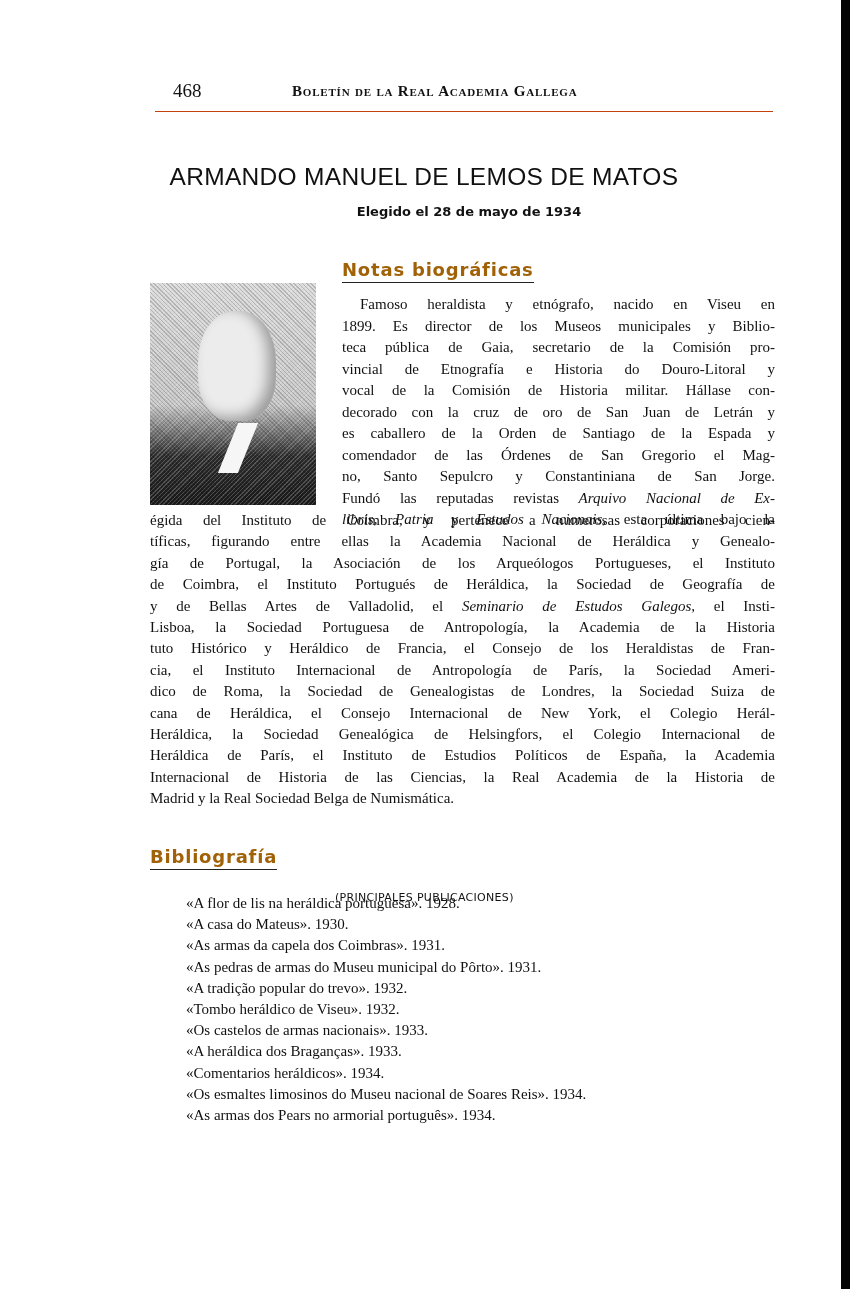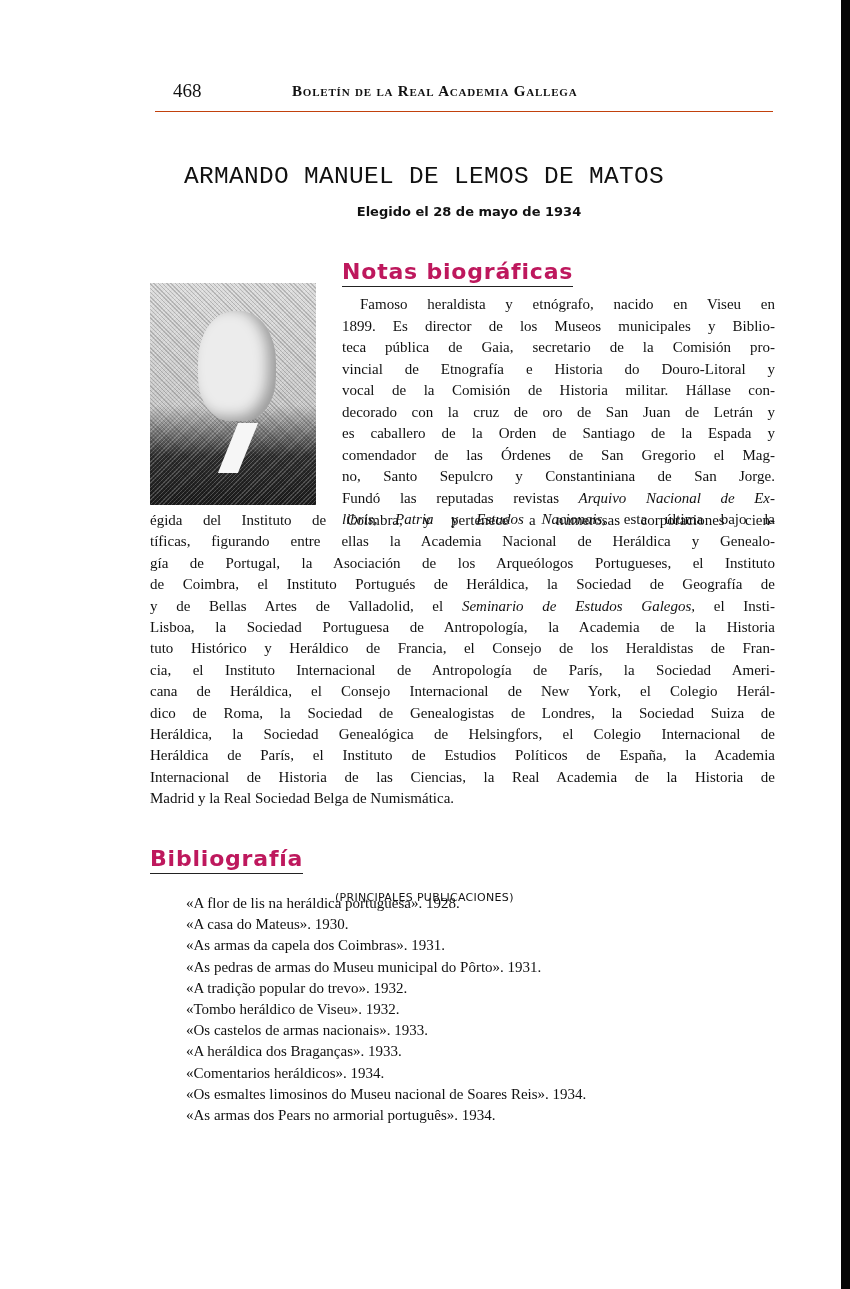--- a/index.html
+++ b/index.html
@@ -18,31 +18,31 @@
   }
   .page-number {
     position: absolute; left: 18px; top: 0; font-size: 19px;
   }
   .journal-title {
     position: absolute; left: 137px; top: 3px; font-size: 15px; font-weight: bold;
     font-variant: small-caps; letter-spacing: 0.8px;
   }
   .title {
     position: absolute; left: 0; width: 800px; top: 163px; text-align: center;
-    font-family: Liberation Mono, monospace; font-size: 24.5px;
+    font-family: Liberation Sans, sans-serif; font-size: 24.5px;
     letter-spacing: 0.3px; padding-left: 48px; box-sizing: border-box;
   }
   .subtitle {
     position: absolute; left: 0; width: 850px; top: 204px; text-align: center;
     font-family: "DejaVu Sans", "Liberation Sans", sans-serif; font-size: 13px;
     font-weight: bold; padding-left: 88px; box-sizing: border-box;
   }
   .section-head {
     position: absolute; font-family: "DejaVu Sans", "Liberation Sans", sans-serif;
-    font-size: 22px; letter-spacing: 0.8px; font-weight: bold; color: #be185d;
+    font-size: 18px; letter-spacing: 0.8px; font-weight: bold; color: #a16207;
   }
   .section-head .rule { display: block; height: 1px; background: #222; margin-top: 2px; }
   .notas-head { left: 342px; top: 259px; }
   .biblio-head { left: 150px; top: 846px; }
   .biblio-sub {
     position: absolute; left: 335px; top: 891px;
     font-family: "DejaVu Sans", "Liberation Sans", sans-serif; font-size: 11px;
     letter-spacing: 0.3px;
   }
   .portrait {
@@ -123,22 +123,22 @@
 
 <div class="bio-full">
   <span class="line">égida del Instituto de Coimbra, y pertenece a numerosas corporaciones cien-</span>
   <span class="line">tíficas, figurando entre ellas la Academia Nacional de Heráldica y Genealo-</span>
   <span class="line">gía de Portugal, la Asociación de los Arqueólogos Portugueses, el Instituto</span>
   <span class="line">de Coimbra, el Instituto Portugués de Heráldica, la Sociedad de Geografía de</span>
   <span class="line"><span>y de Bellas Artes de Valladolid, el</span> <em>Seminario de Estudos Galegos,</em> <span>el Insti-</span></span>
   <span class="line">Lisboa, la Sociedad Portuguesa de Antropología, la Academia de la Historia</span>
   <span class="line">tuto Histórico y Heráldico de Francia, el Consejo de los Heraldistas de Fran-</span>
   <span class="line">cia, el Instituto Internacional de Antropología de París, la Sociedad Ameri-</span>
+  <span class="line">dico de Roma, la Sociedad de Genealogistas de Londres, la Sociedad Suiza de</span>
   <span class="line">cana de Heráldica, el Consejo Internacional de New York, el Colegio Herál-</span>
-  <span class="line">dico de Roma, la Sociedad de Genealogistas de Londres, la Sociedad Suiza de</span>
   <span class="line">Heráldica, la Sociedad Genealógica de Helsingfors, el Colegio Internacional de</span>
   <span class="line">Heráldica de París, el Instituto de Estudios Políticos de España, la Academia</span>
   <span class="line">Internacional de Historia de las Ciencias, la Real Academia de la Historia de</span>
   <span class="line last">Madrid y la Real Sociedad Belga de Numismática.</span>
 </div>
 
 <div class="section-head biblio-head">
   <span>Bibliografía</span>
   <span class="rule"></span>
 </div>

